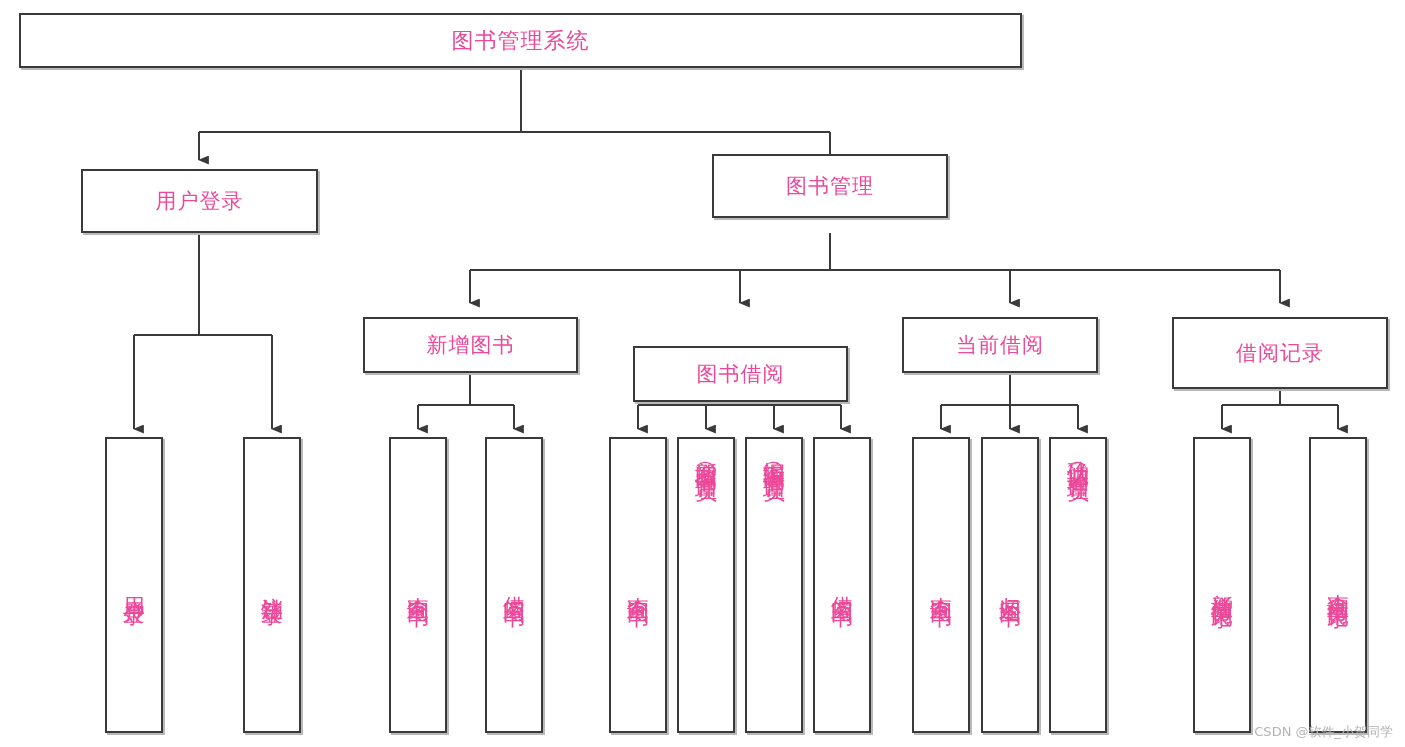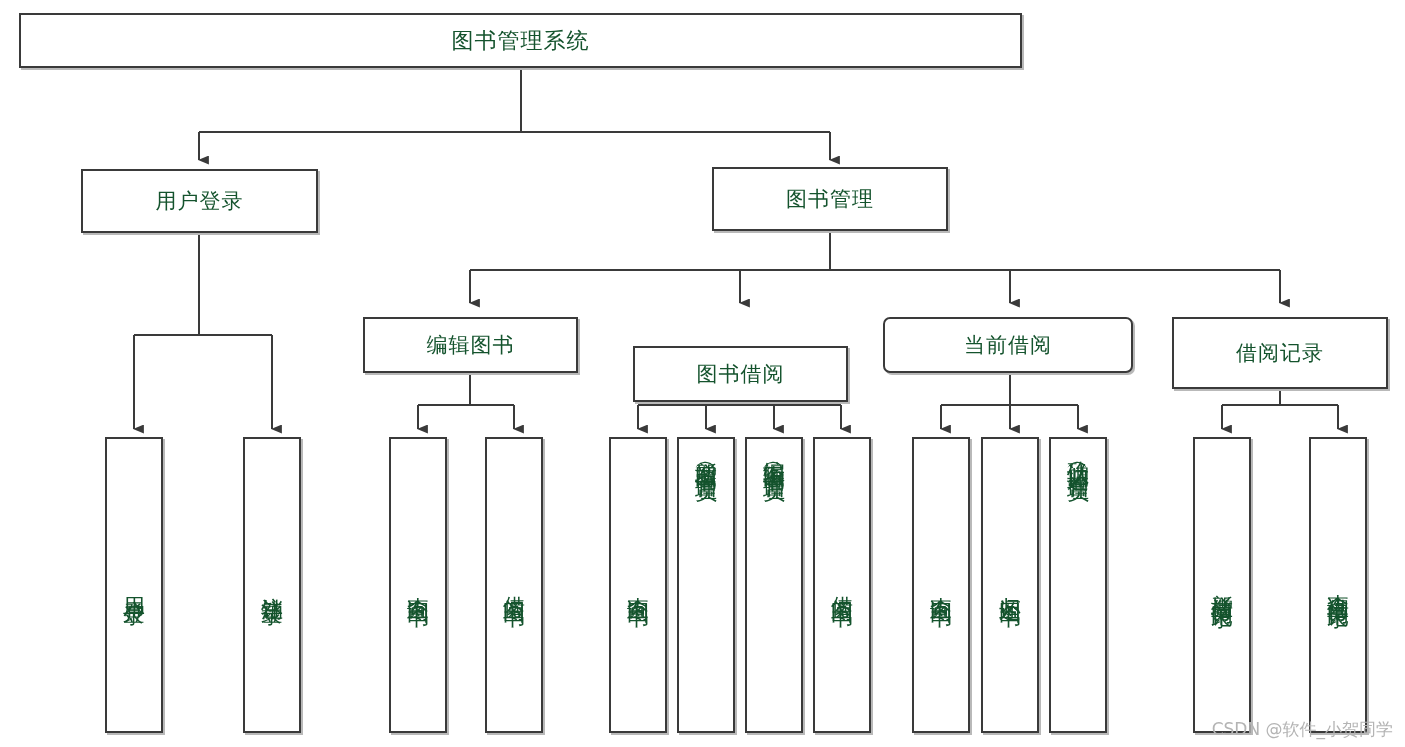--- a/index.html
+++ b/index.html
@@ -35,21 +35,21 @@
     display: flex;
     align-items: center;
     justify-content: center;
     color: #3c3c3c;
     z-index: 2;
   }
   .node-label {
     display: block;
     text-align: center;
     line-height: 1.18;
-    color: #14532d;
+    color: #ec4899;
     white-space: nowrap;
   }
   .node.horizontal .node-label {
     writing-mode: horizontal-tb;
     font-size: 21px;
     letter-spacing: 1px;
   }
   .node.root .node-label {
     font-size: 22px;
   }
@@ -65,21 +65,21 @@
     line-height: 1;
   }
   .node.vertical.centered {
     align-items: center;
     padding-top: 0;
   }
   #watermark {
     position: absolute;
     right: 12px;
     bottom: 6px;
-    font-size: 17px;
+    font-size: 13px;
     color: #b4b4b4;
     z-index: 5;
     white-space: nowrap;
     font-family: "DejaVu Sans", "Liberation Sans", sans-serif;
   }
 </style>
 </head>
 <body>
 
 <div id="diagram-root">
@@ -135,33 +135,33 @@
   </svg>
 
   <div class="node horizontal root" style="left:19px; top:13px; width:1003px; height:55px;">
     <span class="node-label">图书管理系统</span>
   </div>
 
   <div class="node horizontal" style="left:81px; top:169px; width:237px; height:64px;">
     <span class="node-label">用户登录</span>
   </div>
 
-  <div class="node horizontal" style="left:712px; top:167px; width:236px; height:64px;">
+  <div class="node horizontal" style="left:712px; top:154px; width:236px; height:64px;">
     <span class="node-label">图书管理</span>
   </div>
 
   <div class="node horizontal" style="left:363px; top:317px; width:215px; height:56px;">
-    <span class="node-label">编辑图书</span>
+    <span class="node-label">新增图书</span>
   </div>
 
   <div class="node horizontal" style="left:633px; top:317px; width:215px; height:56px;margin-top:29px;">
     <span class="node-label">图书借阅</span>
   </div>
 
-  <div class="node horizontal" style="left:883px; top:317px; width:250px; height:56px;border-radius:7px;">
+  <div class="node horizontal" style="left:902px; top:317px; width:196px; height:56px;">
     <span class="node-label">当前借阅</span>
   </div>
 
   <div class="node horizontal" style="left:1172px; top:317px; width:216px; height:72px;">
     <span class="node-label">借阅记录</span>
   </div>
 
   <div class="node vertical centered" style="left:105px; top:437px; width:58px; height:296px;">
     <span class="node-label">用户登录</span>
   </div>

